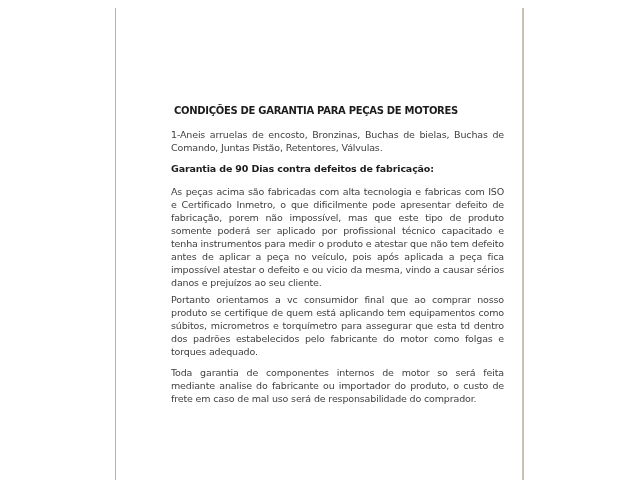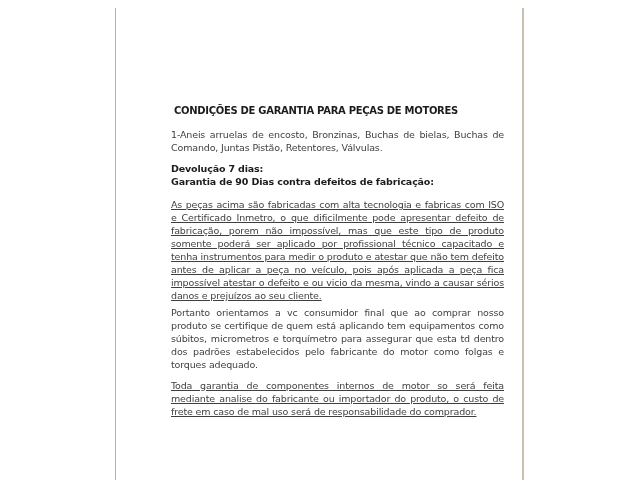--- a/index.html
+++ b/index.html
@@ -57,37 +57,36 @@
     margin: 4px 0 8px 0;
     text-align: justify;
   }
   .subheading {
     margin: 0;
     font-size: 9.5px;
     line-height: 13px;
     font-weight: bold;
     color: var(--heading);
   }
-  .mb0  { margin-bottom: 0; text-decoration: underline; }
+  .mb0  { margin-bottom: 0; }
   .mb7  { margin-bottom: 7px; }
   .mb10 { margin-bottom: 10px; }
 </style>
 </head>
 <body>
 
 <div class="canvas">
   <div class="doc-page">
     <div class="doc-content">
 
       <h1 class="doc-title">CONDIÇÕES DE GARANTIA PARA PEÇAS DE MOTORES</h1>
 
       <p class="para">1-Aneis arruelas de encosto, Bronzinas, Buchas de bielas, Buchas de Comando, Juntas Pistão, Retentores, Válvulas.</p>
 
 
-      <h2 class="subheading">Devolução 7 dias:</h2>
 
 
       <h2 class="subheading mb10">Garantia de 90 Dias contra defeitos de fabricação:</h2>
 
       <p class="para mb0">As peças acima são fabricadas com alta tecnologia e fabricas com ISO e Certificado Inmetro, o que dificilmente pode apresentar defeito de fabricação, porem não impossível, mas que este tipo de produto somente poderá ser aplicado por profissional técnico capacitado e tenha instrumentos para medir o produto e atestar que não tem defeito antes de aplicar a peça no veículo, pois após aplicada a peça fica impossível atestar o defeito e ou vicio da mesma, vindo a causar sérios danos e prejuízos ao seu cliente.</p>
 
       <p class="para">Portanto orientamos a vc consumidor final que ao comprar nosso produto se certifique de quem está aplicando tem equipamentos como súbitos, micrometros e torquímetro para assegurar que esta td dentro dos padrões estabelecidos pelo fabricante do motor como folgas e torques adequado.</p>
 
       <p class="para mb0">Toda garantia de componentes internos de motor so será feita mediante analise do fabricante ou importador do produto, o custo de frete em caso de mal uso será de responsabilidade do comprador.</p>
 

